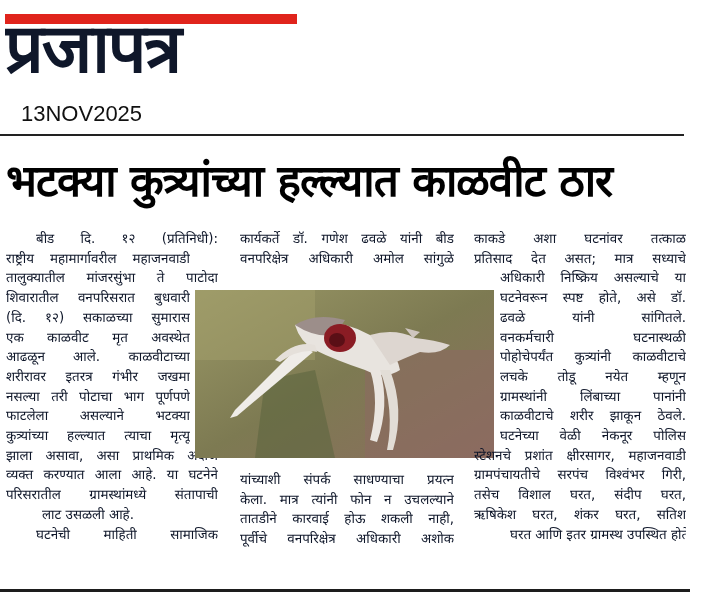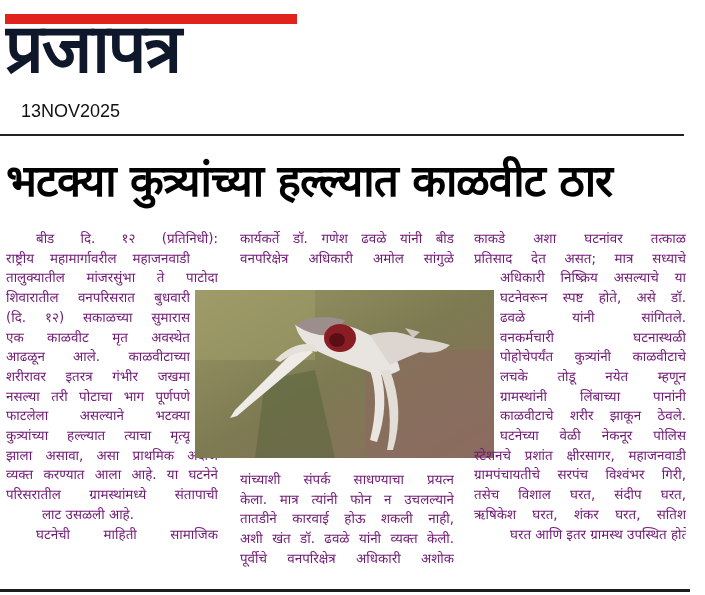--- a/index.html
+++ b/index.html
@@ -1,22 +1,22 @@
 <!DOCTYPE html>
 <html><head>
   <meta charset="utf-8">
   <style>
     html, body { margin: 0; padding: 0; background: #ffffff; }
     body { width: 705px; height: 595px; position: relative; overflow: hidden; font-family: "DejaVu Sans", sans-serif; color: #1a1a1a; }
     .logo { position: absolute; left: 5px; top: 8px; width: 295px; height: 82px; color: #0f172a; font-family: "DejaVu Sans", sans-serif; font-weight: bold; font-size: 68px; line-height: 82px; letter-spacing: -2px; white-space: nowrap; overflow: hidden; }
     .logo-bar { position: absolute; left: 5px; top: 14px; width: 292px; height: 10px; background: #e0241c; }
-    .date { position: absolute; left: 21px; top: 101px; font-family: "Liberation Sans", sans-serif; font-size: 18px; color: #111; letter-spacing: 0px; }
+    .date { position: absolute; left: 21px; top: 101px; font-family: "Liberation Sans", sans-serif; font-size: 22px; color: #111; letter-spacing: 0px; }
     .rule-top { position: absolute; left: 0; top: 134px; width: 684px; height: 2px; background: #222; }
     .headline { position: absolute; left: 6px; top: 146px; width: 680px; height: 70px; font-family: "DejaVu Sans", sans-serif; font-weight: bold; font-size: 44px; line-height: 70px; color: #000000; white-space: nowrap; text-align: center; letter-spacing: -1px; transform-origin: left center; }
-    .col { position: absolute; font-family: "DejaVu Sans", sans-serif; font-size: 13.4px; line-height: 19.7px; color: #701a75; text-align: justify; }
+    .col { position: absolute; font-family: "DejaVu Sans", sans-serif; font-size: 13.4px; line-height: 19.7px; color: #0f172a; text-align: justify; }
     .col .line { display: block; white-space: nowrap; overflow: hidden; text-align-last: justify; text-align: justify; }
     .col .line.last { text-align-last: left; margin-left: 36px; }
     .col .line.indent { padding-left: 30px; }
     .col-left { left: 6px; top: 229px; width: 212px; }
     .col-left .line.narrow { width: 184px; }
     .col-mid { left: 240px; width: 214px; }
     .col-mid-top { top: 229px; }
     .col-mid-bottom { top: 470px; }
     .col-right { left: 474px; top: 229px; width: 212px; }
     .col-right .line.narrow { margin-left: 26px; width: 186px; }
@@ -85,21 +85,20 @@
     <path d="M120 55 Q100 50 80 70 L85 72 Q105 58 122 62 Z" fill="#e5e0da"></path>
     <path d="M175 80 Q185 110 175 150 L182 152 Q195 115 185 80 Z" fill="#eae5e0"></path>
     <path d="M185 80 Q200 120 192 160 L198 160 Q210 120 195 80 Z" fill="#e2ddd6"></path>
   </svg>
 </div>
 
 <div class="col col-mid col-mid-bottom">
   <span class="line">यांच्याशी संपर्क साधण्याचा प्रयत्न</span>
   <span class="line">केला. मात्र त्यांनी फोन न उचलल्याने</span>
   <span class="line">तातडीने कारवाई होऊ शकली नाही,</span>
-  <span class="line">अशी खंत डॉ. ढवळे यांनी व्यक्त केली.</span>
   <span class="line">पूर्वीचे वनपरिक्षेत्र अधिकारी अशोक</span>
 </div>
 
 <div class="col col-right">
   <span class="line">काकडे अशा घटनांवर तत्काळ</span>
   <span class="line">प्रतिसाद देत असत; मात्र सध्याचे</span>
   <span class="line narrow">अधिकारी निष्क्रिय असल्याचे या</span>
   <span class="line narrow">घटनेवरून स्पष्ट होते, असे डॉ.</span>
   <span class="line narrow">ढवळे यांनी सांगितले.</span>
   <span class="line narrow">वनकर्मचारी घटनास्थळी</span>

